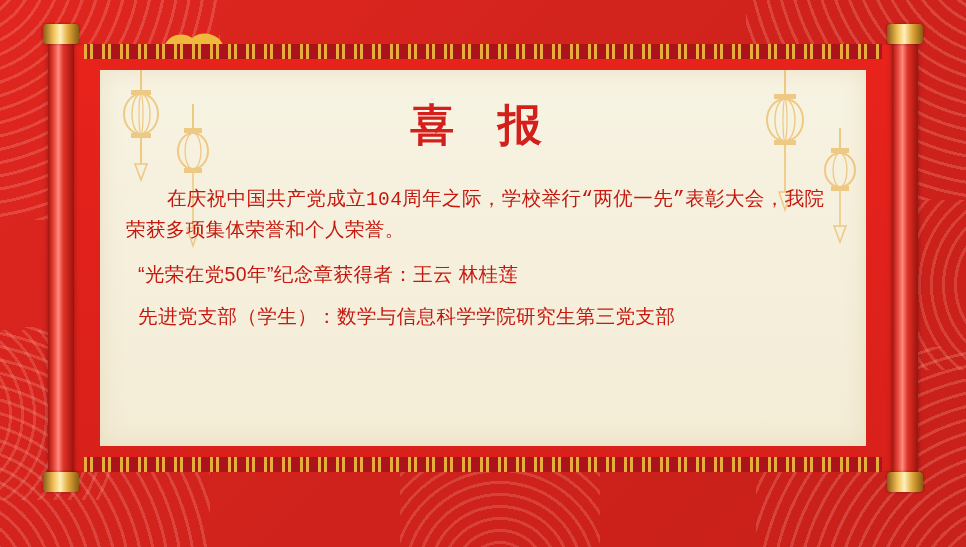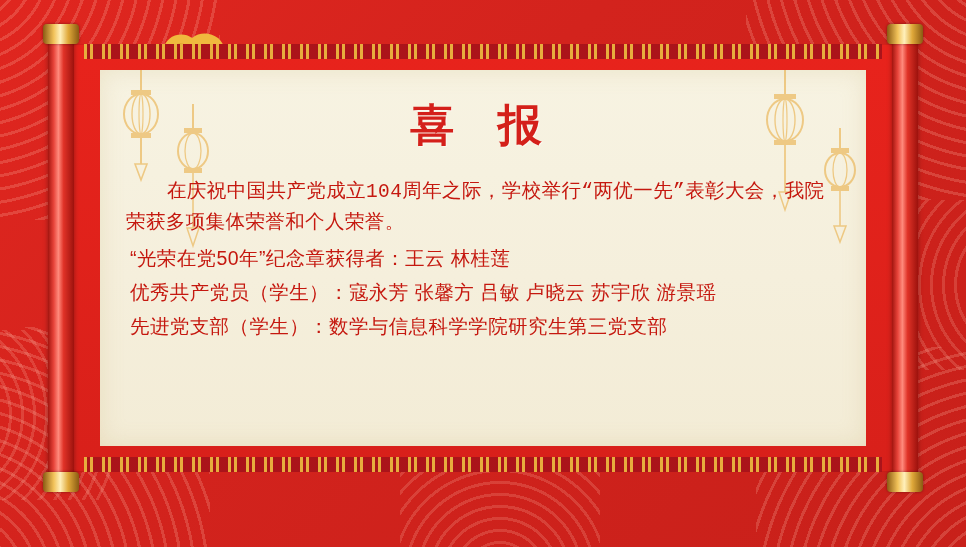--- a/index.html
+++ b/index.html
@@ -177,37 +177,37 @@
     padding: 18px 26px 0 26px;
     color: #c0170f;
   }
   .headline {
     text-align: center;
     font-size: 44px;
     font-weight: bold;
     letter-spacing: 14px;
     color: #d4201a;
     text-shadow: 1px 1px 0 rgba(255,255,255,0.5);
-    margin: 8px 0 22px 0;
+    margin: 8px 0 30px 0;
     font-family: "DejaVu Sans", "Liberation Sans", sans-serif;
   }
   .para {
     font-size: 19.5px;
     line-height: 31px;
     color: #c5180f;
     text-indent: 2.1em;
     margin: 0 0 4px 0;
     letter-spacing: 0.4px;
     font-family: Liberation Mono, monospace;
   }
   .line {
     font-size: 19.5px;
     line-height: 30px;
     color: #c5180f;
-    margin: 4px;
+    margin: 12px;
     letter-spacing: 0.4px;
     white-space: nowrap;
   }
 </style>
 </head>
 <body>
 
 <div class="poster">
 
   <div class="corner-arcs corner-tl"></div>
@@ -270,21 +270,20 @@
           <ellipse cx="20" cy="42" rx="7" ry="17" fill="none" stroke="#e8a93a" stroke-width="1.3"></ellipse>
           <rect x="11" y="58" width="18" height="5" fill="#e8a93a"></rect>
           <line x1="20" y1="63" x2="20" y2="98" stroke="#e8a93a" stroke-width="1.6"></line>
           <path d="M14 98 L26 98 L20 114 Z" fill="none" stroke="#e8a93a" stroke-width="1.5"></path>
         </svg>
 
         <div class="content">
           <div class="headline">喜 报</div>
           <p class="para">在庆祝中国共产党成立104周年之际，学校举行“两优一先”表彰大会，我院荣获多项集体荣誉和个人荣誉。</p>
           <p class="line">“光荣在党50年”纪念章获得者：王云  林桂莲</p>
-          <p class="line">优秀共产党员（学生）：寇永芳 张馨方 吕敏 卢晓云 苏宇欣 游景瑶</p>
           <p class="line">先进党支部（学生）：数学与信息科学学院研究生第三党支部</p>
         </div>
 
       </div>
     </div>
 
     <div class="scroll-rod rod-left">
       <div class="rod-cap cap-top"></div>
       <div class="rod-cap cap-bottom"></div>
     </div>

